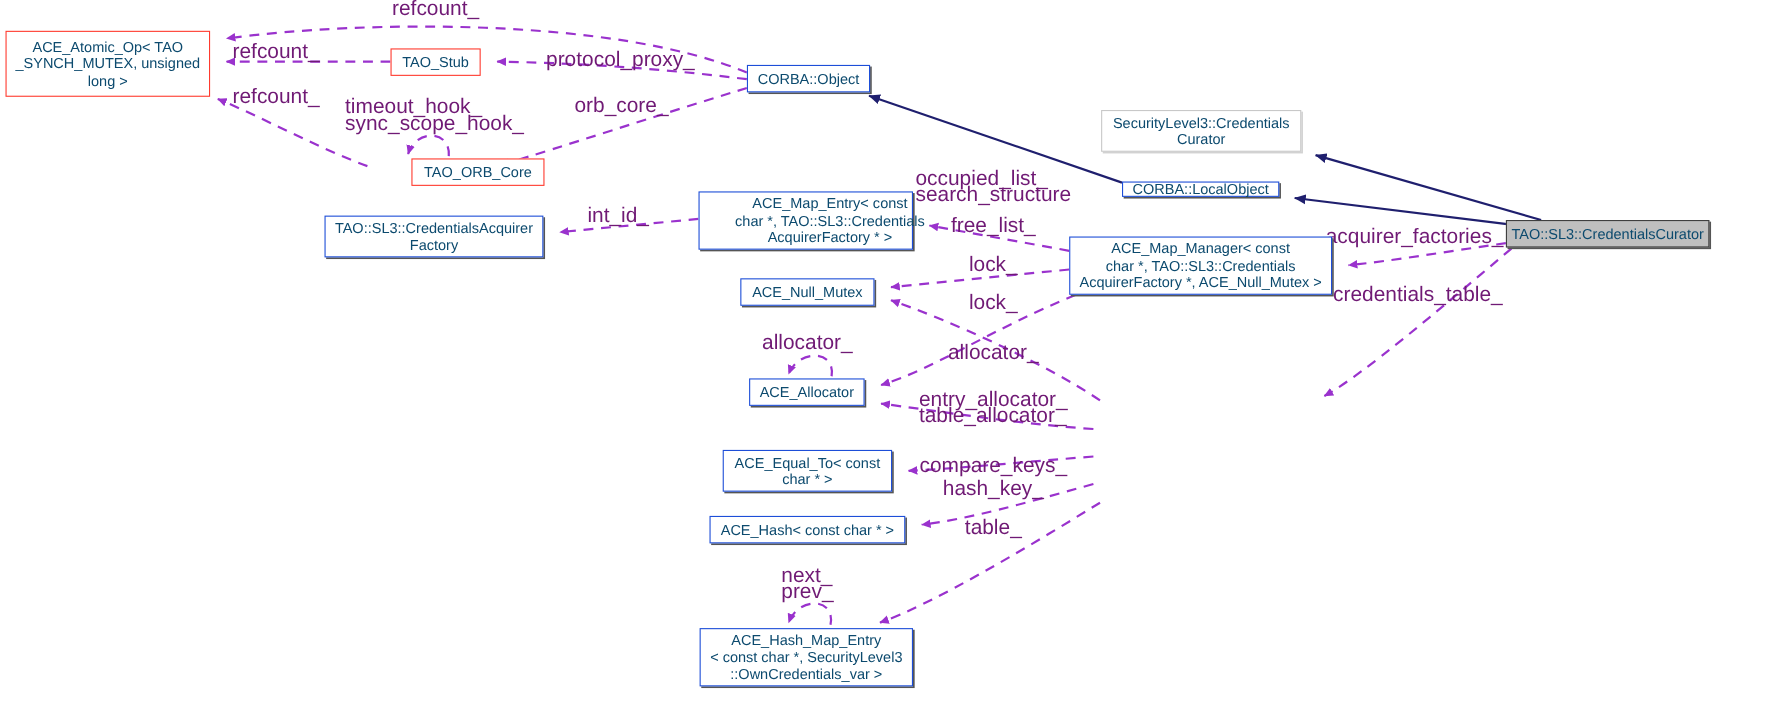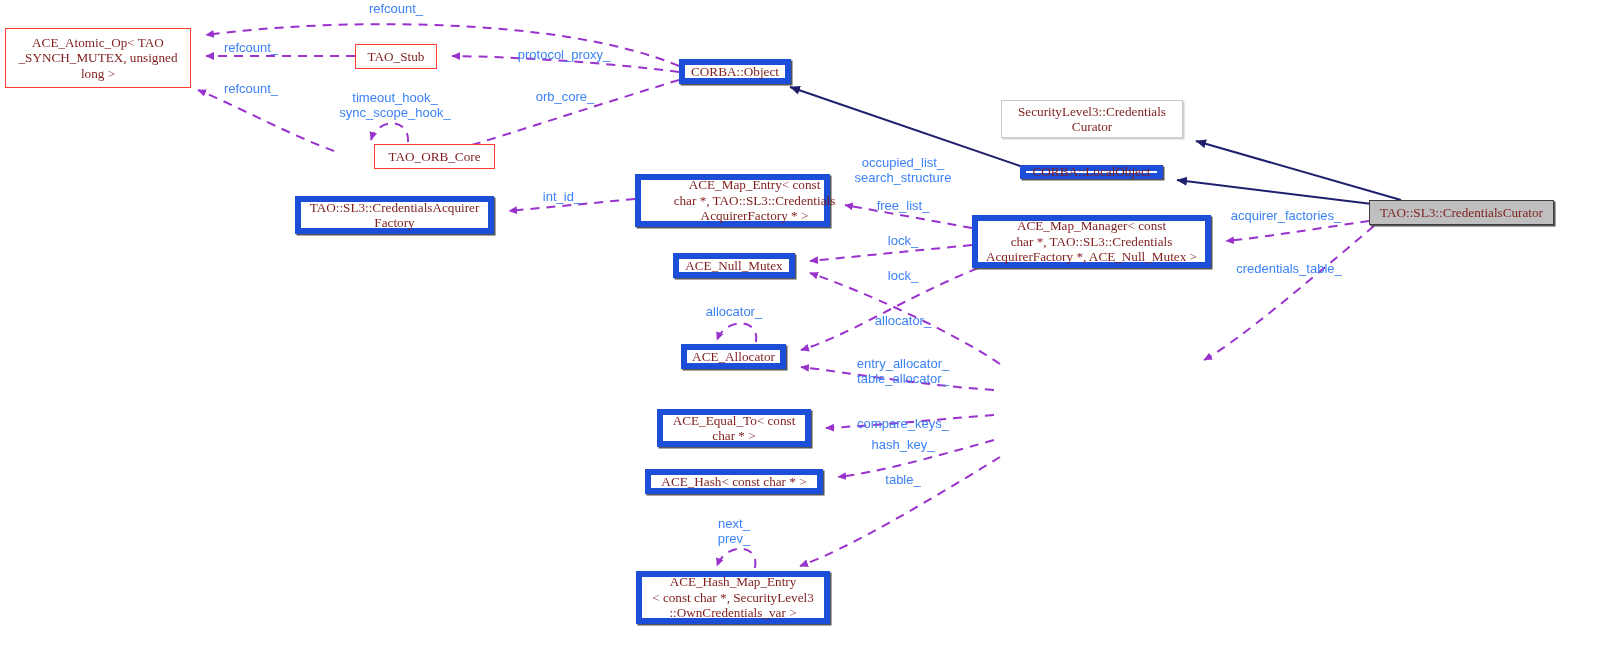--- a/index.html
+++ b/index.html
@@ -23,49 +23,48 @@
   }
   .node {
     position: absolute;
     box-sizing: border-box;
     display: flex;
     align-items: center;
     justify-content: center;
     text-align: center;
     font-size: 13.2px;
     line-height: 15.4px;
-    color: #7f1d1d;
+    color: #0c4a6e;
     background: #ffffff;
     white-space: pre;
     z-index: 5;
-    font-family: Liberation Serif, serif;
   }
   .node.plain {
-    border: 6px solid #1d4ed8;
+    border: 1px solid #1d4ed8;
     box-shadow: 1.5px 1.5px 0 0 #555555;
   }
   .node.red {
     border: 1.5px solid #ff3a2e;
     box-shadow: none;
   }
   .node.faint {
     border: 1px solid #c8c8c8;
     box-shadow: 1.5px 1.5px 0 0 #d2d2d2;
   }
   .node.highlight {
     border: 1px solid #3f3f3f;
     background: #bfbfbf;
     box-shadow: 1.5px 1.5px 0 0 #555555;
   }
   .edge-label {
     position: absolute;
-    font-size: 13px;
+    font-size: 19px;
     line-height: 15.4px;
-    color: #3b82f6;
-    text-align: center;
+    color: #701a75;
+    text-align: left;
     white-space: pre;
     background: transparent;
     z-index: 4;
     transform: translate(-50%, 0);
   }
 </style>
 </head>
 <body>
 
 <div id="canvas">

